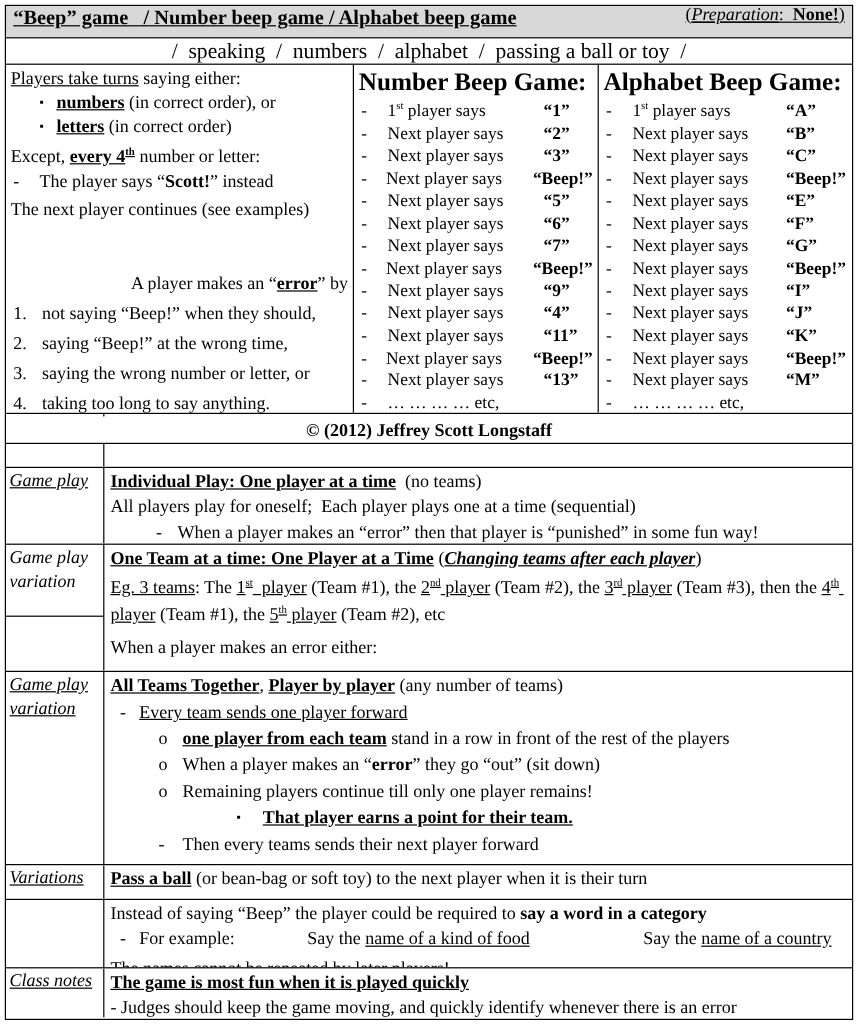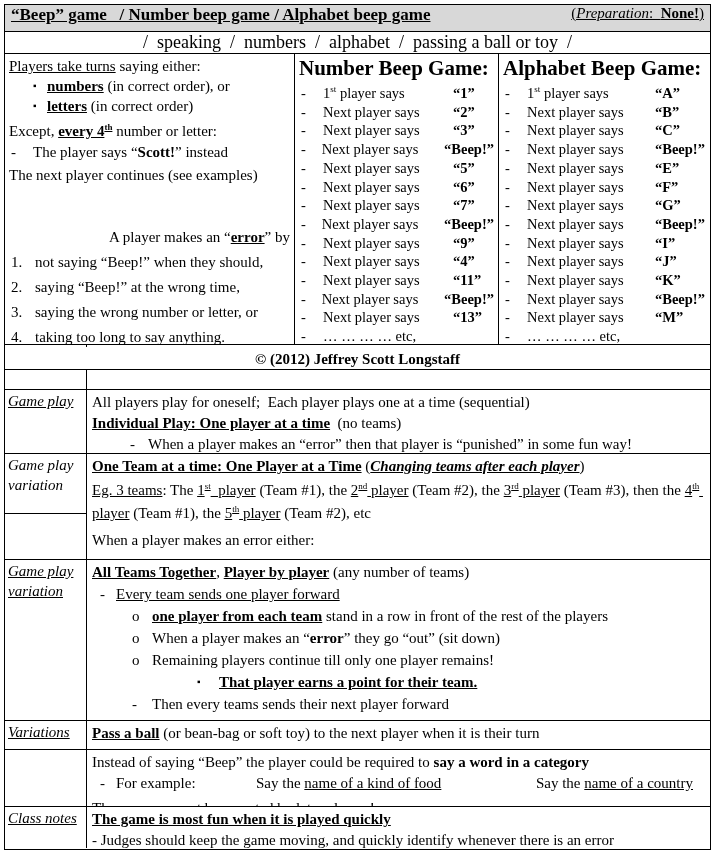--- a/index.html
+++ b/index.html
@@ -311,22 +311,22 @@
   </div>
 
   <div class="trow sec row-empty">
     <div class="sec-label"></div>
     <div class="sec-body"></div>
   </div>
 
   <div class="trow sec row-play">
     <div class="sec-label"><span class="lbl">Game play</span></div>
     <div class="sec-body">
+      <div class="bline"><span class="b u">Individual Play: One player at a time</span><span>  (no teams)</span></div>
       <div class="bline">All players play for oneself;  Each player plays one at a time (sequential)</div>
-      <div class="bline"><span class="b u">Individual Play: One player at a time</span><span>  (no teams)</span></div>
       <div class="indent-dash">
         <span class="dash play-dash">-</span>
         <span>When a player makes an “error” then that player is “punished” in some fun way!</span>
       </div>
     </div>
   </div>
 
   <div class="trow sec row-var1">
     <div class="label-col">
       <div class="cell1"><span class="lbl">Game play</span><br><span class="lbl">variation</span></div>

